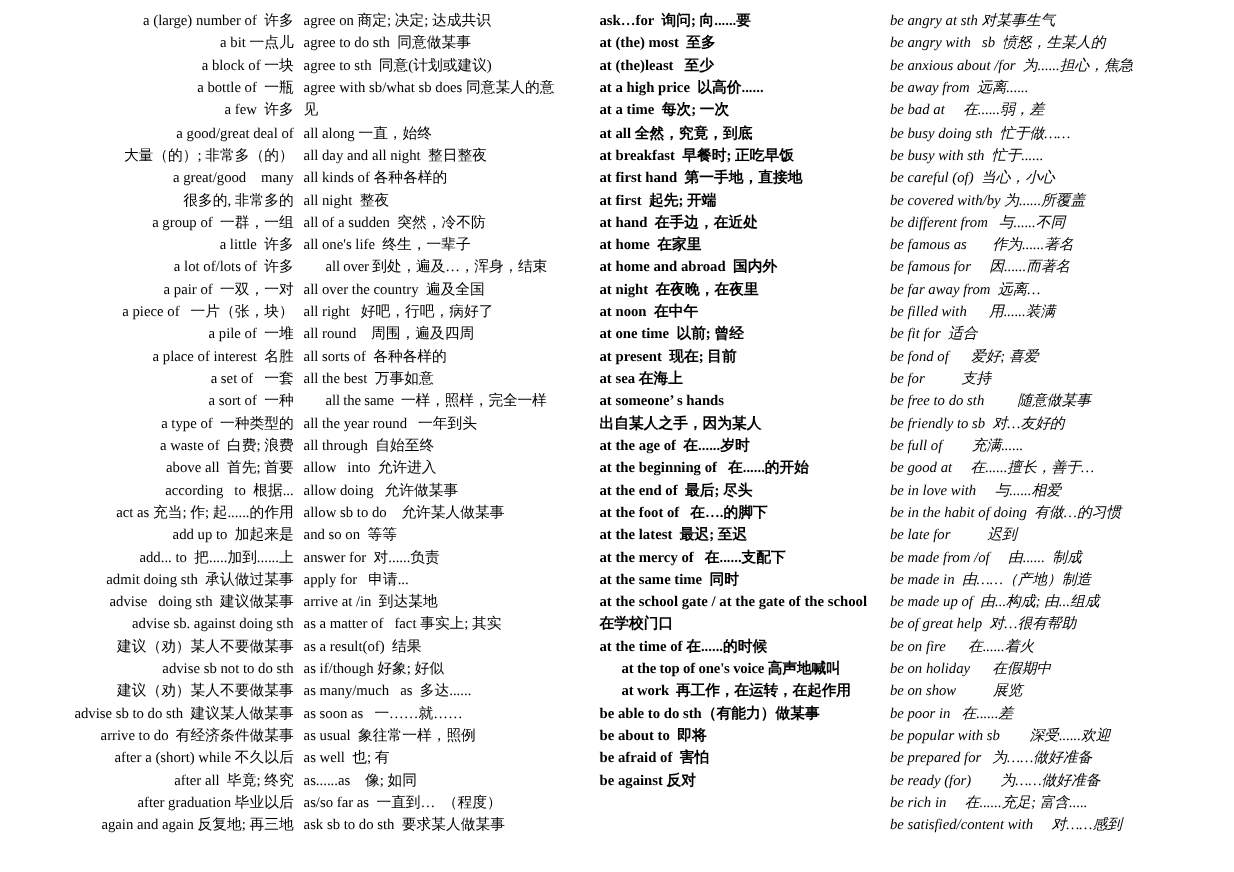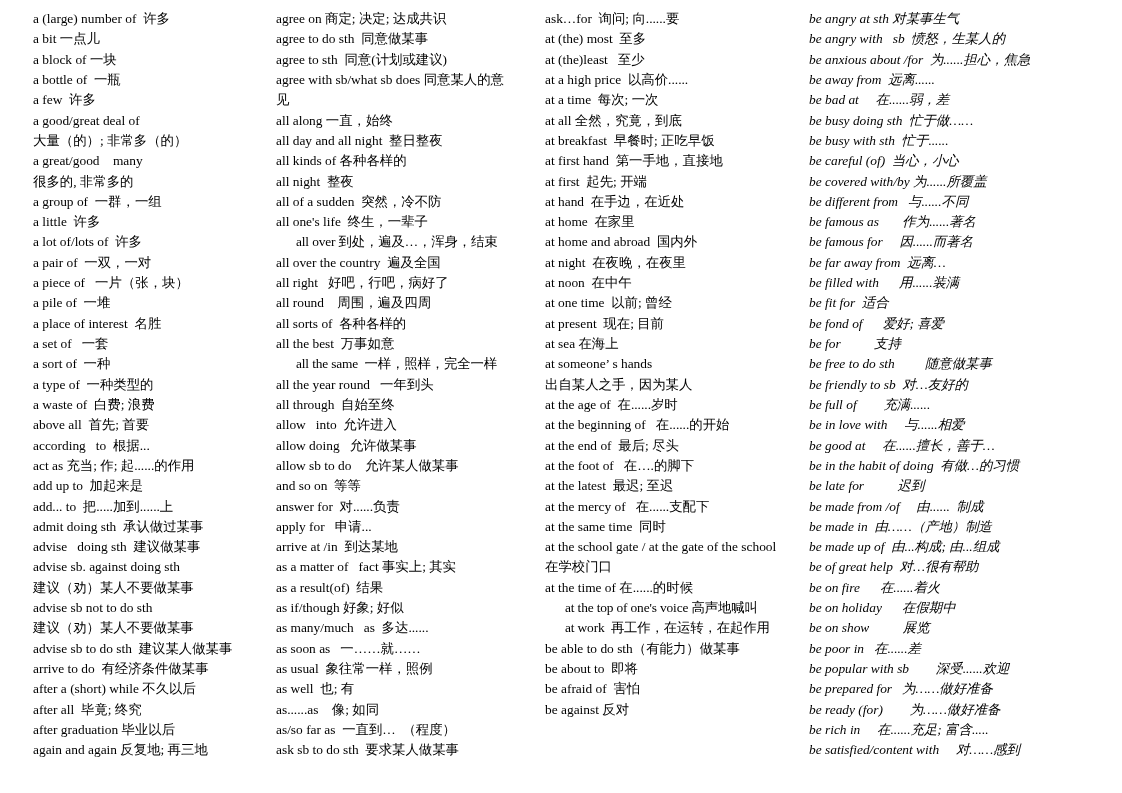--- a/index.html
+++ b/index.html
@@ -22,23 +22,23 @@
     box-sizing: border-box;
     padding: 9px 0 0 0;
     display: flex;
     flex-direction: row;
     align-items: flex-start;
   }
   .column {
     box-sizing: border-box;
     flex: 0 0 auto;
   }
-  .col-1 { width: 269px; padding-left: 33px; padding-right: 2px; }
+  .col-1 { width: 269px; padding-left: 33px; padding-right: 2px; text-align: right; }
   .col-2 { width: 267px; padding-left: 7px;  padding-right: 2px; }
-  .col-3 { width: 267px; padding-left: 9px;  padding-right: 4px; }
+  .col-3 { width: 267px; padding-left: 9px;  padding-right: 4px; font-weight: bold; }
   .col-4 { width: 319px; padding-left: 6px;  padding-right: 4px; font-style: italic; }
 
   .entry {
     font-size: 13.4px;
     line-height: 20.32px;
     white-space: pre-wrap;
     word-break: break-word;
     letter-spacing: 0px;
   }
   .entry.justify {
@@ -187,22 +187,22 @@
     <div class="entry">be famous as       作为......著名</div>
     <div class="entry">be famous for     因......而著名</div>
     <div class="entry">be far away from  远离…</div>
     <div class="entry">be filled with      用......装满</div>
     <div class="entry">be fit for  适合</div>
     <div class="entry">be fond of      爱好; 喜爱</div>
     <div class="entry">be for          支持</div>
     <div class="entry">be free to do sth         随意做某事</div>
     <div class="entry">be friendly to sb  对…友好的</div>
     <div class="entry">be full of        充满......</div>
+    <div class="entry">be good at     在......擅长，善于…</div>
     <div class="entry">be in love with     与......相爱</div>
-    <div class="entry">be good at     在......擅长，善于…</div>
     <div class="entry">be in the habit of doing  有做…的习惯</div>
     <div class="entry">be late for          迟到</div>
     <div class="entry">be made from /of     由......  制成</div>
     <div class="entry">be made in  由……（产地）制造</div>
     <div class="entry">be made up of  由...构成; 由...组成</div>
     <div class="entry">be of great help  对…很有帮助</div>
     <div class="entry">be on fire      在......着火</div>
     <div class="entry">be on holiday      在假期中</div>
     <div class="entry">be on show          展览</div>
     <div class="entry">be poor in   在......差</div>

